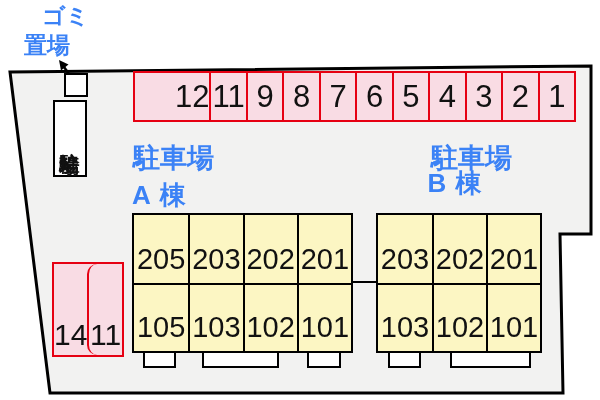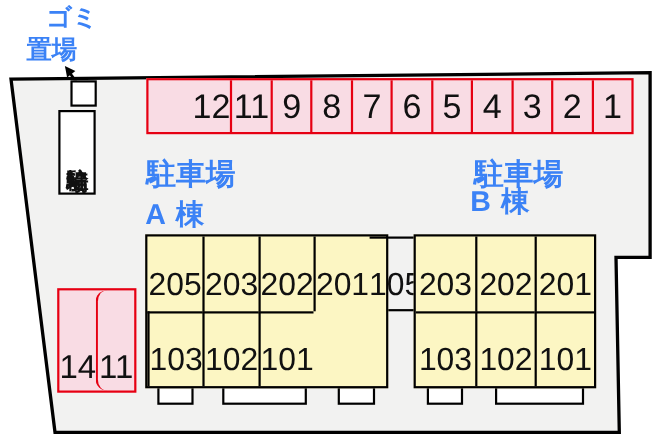--- a/index.html
+++ b/index.html
@@ -35,21 +35,21 @@
   
   #side-parking{left:52px;top:262px;width:72px;height:95px;display:flex;
     border:2px solid var(--red);background:var(--pink);z-index:2;}
   #side-parking .space{flex:1;display:flex;align-items:flex-end;justify-content:center;
     padding-bottom:3px;font-size:30px;border-radius:10px;}
   #side-parking .space + .space{border-left:2px solid var(--red);}
   
   .building{background:var(--yellow);border:2px solid #000;display:grid;
     grid-template-rows:1fr 1fr;z-index:2;}
   #building-a{left:132px;top:213px;width:221px;height:140px;
-    grid-template-columns:repeat(5,1fr);}
+    grid-template-columns:repeat(4,1fr);}
   #building-b{left:376px;top:213px;width:166px;height:140px;
     grid-template-columns:repeat(3,1fr);}
   .room{display:flex;align-items:flex-end;justify-content:center;
     padding-bottom:9px;font-size:29px;line-height:1;}
   #building-a .room:not(:nth-child(4n+1)){border-left:2px solid #000;}
   #building-a .room:nth-child(n+5){border-top:2px solid #000;}
   #building-b .room:not(:nth-child(3n+1)){border-left:2px solid #000;}
   #building-b .room:nth-child(n+4){border-top:2px solid #000;}
   #ab-connector{left:351px;top:281px;width:27px;height:2px;background:#000;z-index:1;}
   

